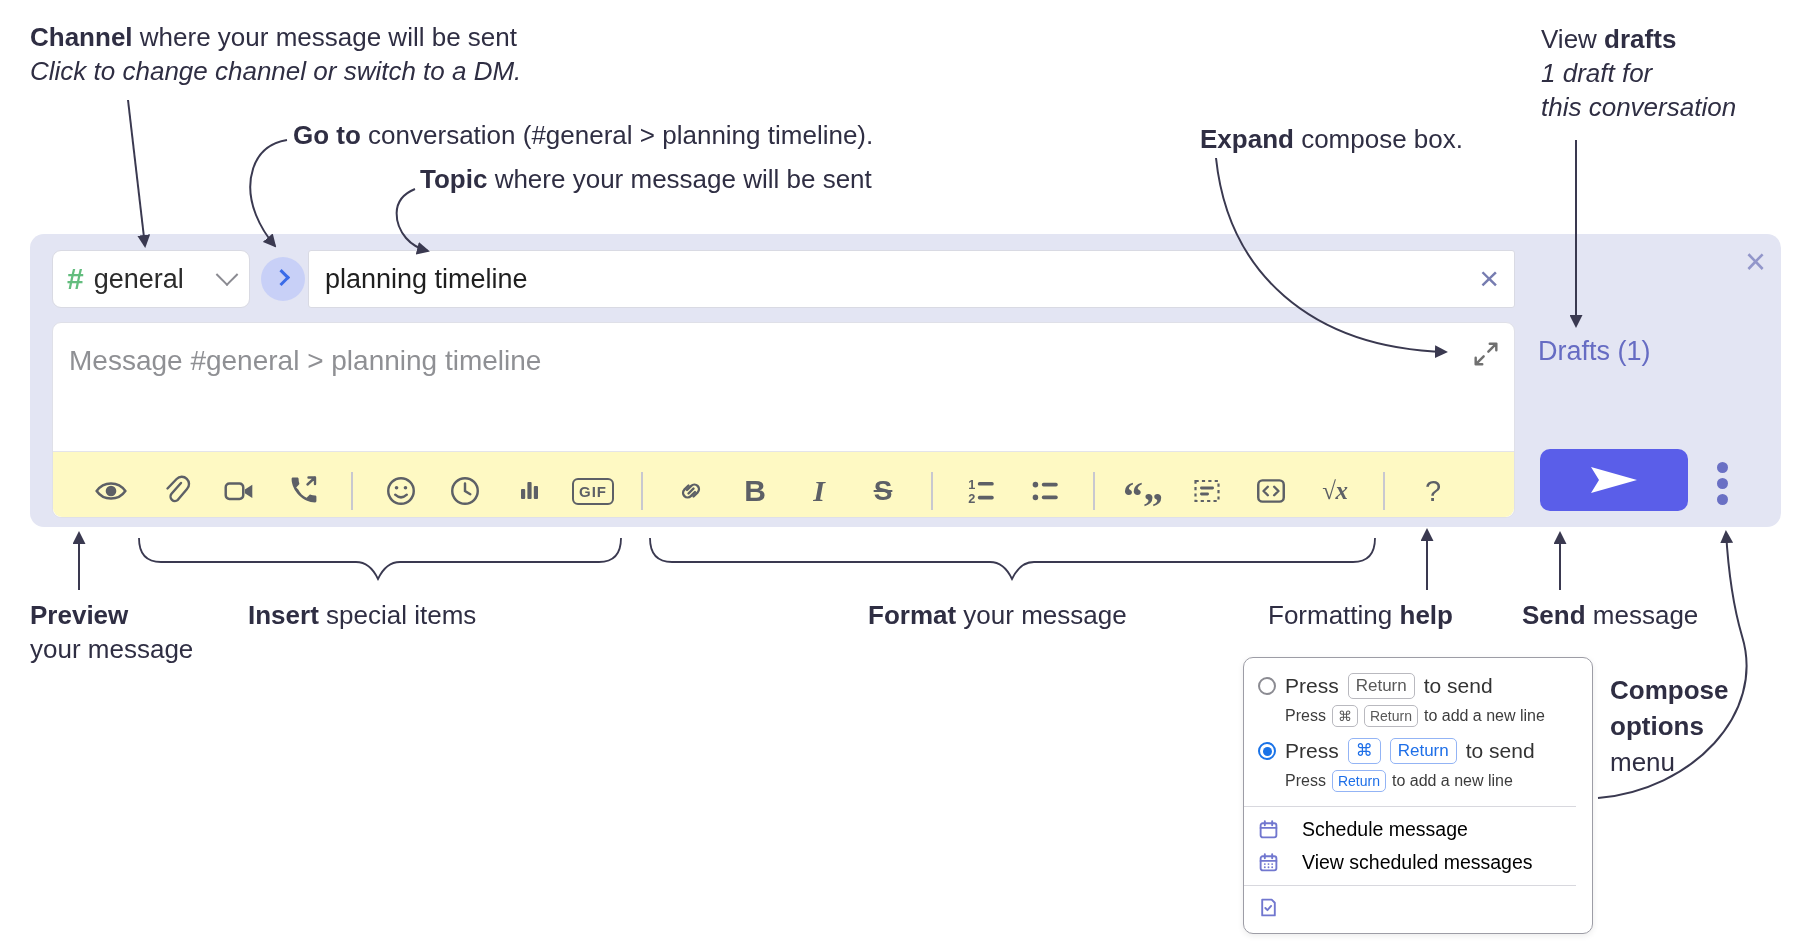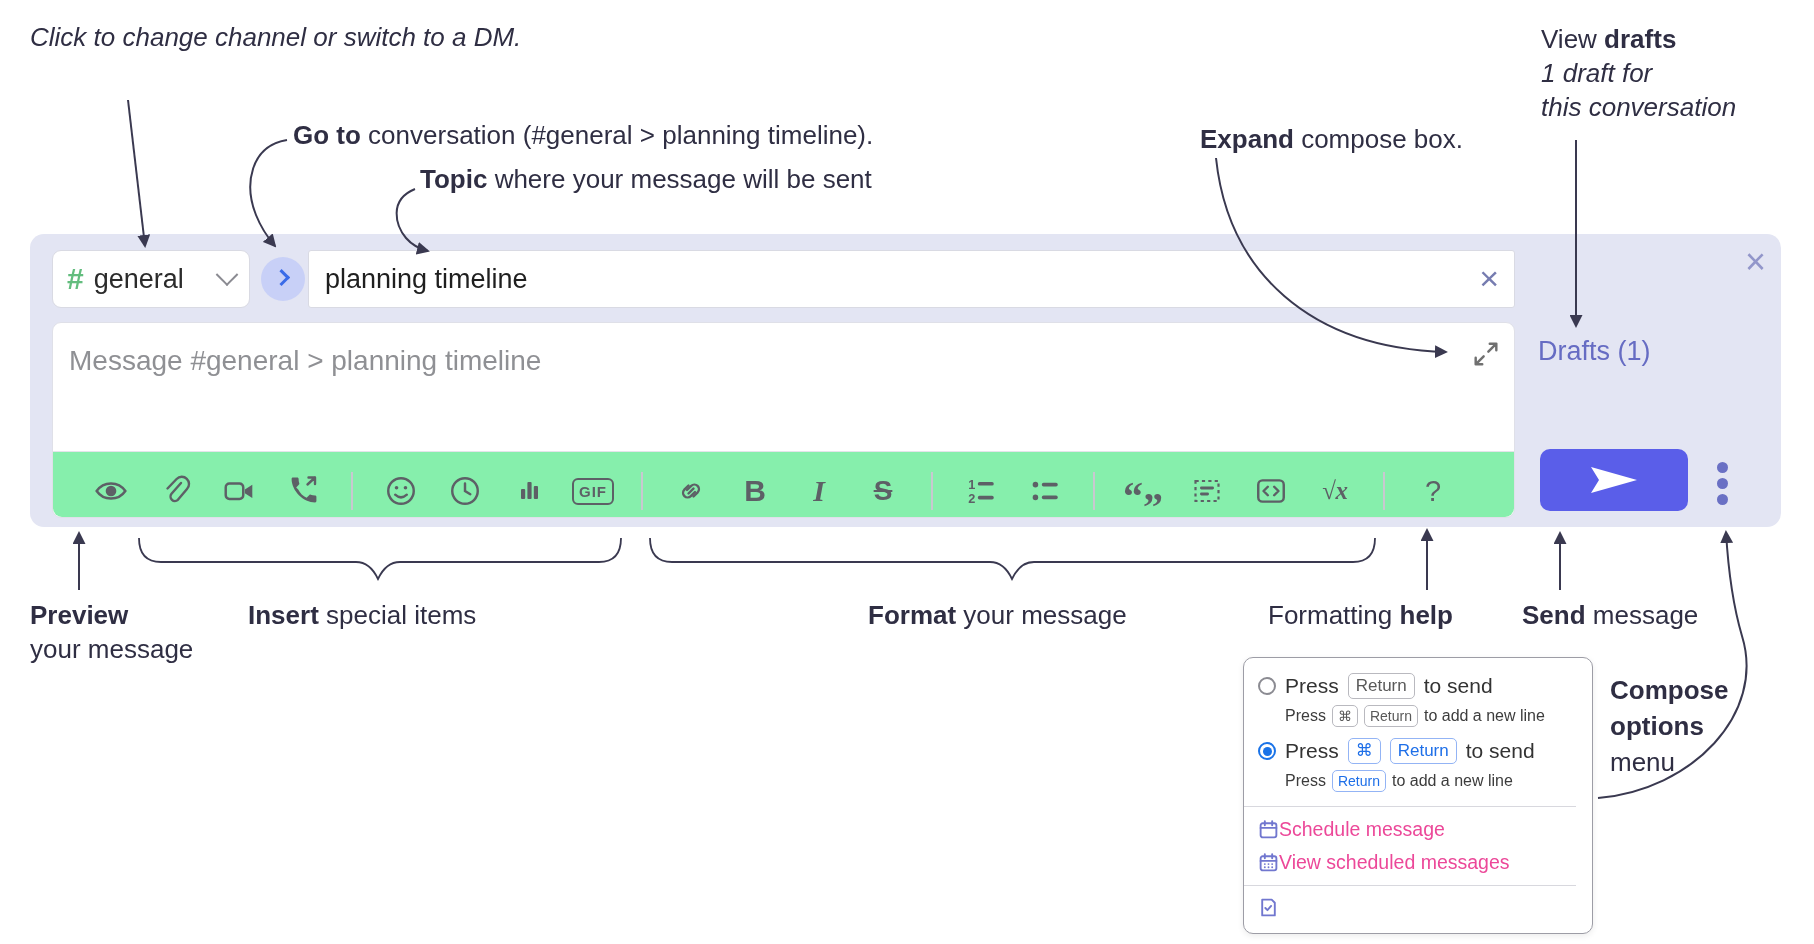--- a/index.html
+++ b/index.html
@@ -41,21 +41,21 @@
 
   .msg-container { left:22px; top:88px; width:1463px; height:196px; background:#fff;
     border:1px solid #dfe0e8; border-radius:9px; }
   .msg-input { position:absolute; left:0; top:0; width:100%; height:103px; border:none;
     resize:none; outline:none; background:transparent; font-family:"Liberation Sans",sans-serif;
     font-size:28px; color:#333; padding:22px 56px 0 16px; }
   .msg-input::placeholder { color:#8f9094; opacity:1; }
   .expand-btn { right:13px; top:16px; cursor:pointer; width:30px; height:30px; }
 
   .toolbar { position:absolute; left:0; bottom:0; width:100%; height:66px;
-    background:#86efac; border-top:1px solid #e4e4ea; border-radius:0 0 9px 9px;
+    background:#fef9c3; border-top:1px solid #e4e4ea; border-radius:0 0 9px 9px;
     display:flex; align-items:center; padding:13px 12px 0 36px; gap:20px; }
   .ticon { width:44px; height:44px; display:flex; align-items:center; justify-content:center;
     color:#5d6066; cursor:pointer; flex:0 0 auto; }
   .tdiv { width:2px; height:38px; background:#c8c8d0; margin:0 6px; flex:0 0 auto; }
   .txt-b { font-size:30px; font-weight:800; }
   .txt-i { font-size:30px; font-weight:700; font-style:italic; font-family:"Liberation Serif",serif; }
   .txt-s { font-size:28px; font-weight:700; text-decoration:line-through; }
   .txt-q { font-family:"Liberation Serif",serif; font-weight:700; font-size:40px; line-height:10px; }
   .txt-m { font-size:25px; font-style:italic; font-family:"Liberation Serif",serif; font-weight:600; }
   .txt-h { font-size:29px; }
@@ -79,30 +79,31 @@
   .opt-sub { display:flex; align-items:center; gap:6px; padding:3px 14px 8px 41px;
     font-size:16px; color:#3c3c3c; white-space:nowrap; }
   .radio { width:18px; height:18px; border-radius:50%; border:2px solid #8b8b92; flex:0 0 auto; }
   .radio.sel { border-color:#1a73e8; display:flex; align-items:center; justify-content:center; }
   .radio.sel::after { content:""; width:9px; height:9px; border-radius:50%; background:#1a73e8; }
   kbd { font-family:"Liberation Sans",sans-serif; border:1.4px solid #b9b9bf; border-radius:5px;
     padding:0 7px; color:#595959; background:#fff; font-size:17px; line-height:24px; }
   .opt-sub kbd { font-size:14px; line-height:20px; padding:0 5px; }
   kbd.blue { border-color:#93b4f5; color:#1e6fe8; }
   .pdiv { height:1px; background:#d8d8de; margin:6px 0; }
-  .menu-item { display:flex; align-items:center; gap:0; padding:5px 14px; font-size:19.5px;
-    color:#ec4899; cursor:pointer; white-space:nowrap; }
+  .menu-item { display:flex; align-items:center; gap:23px; padding:5px 14px; font-size:19.5px;
+    color:#000000; cursor:pointer; white-space:nowrap; }
   .menu-item svg { flex:0 0 auto; }
 
   svg.overlay { left:0; top:0; width:1814px; height:944px; pointer-events:none; z-index:40; }
 </style>
 </head>
 <body>
 
 <div class="abs ann" style="left:30px; top:20px;">
+  <div><b>Channel</b><span> where your message will be sent</span></div>
   <div class="ital">Click to change channel or switch to a DM.</div>
 </div>
 
 <div class="abs ann" style="left:293px; top:118px;">
   <b>Go to</b><span> conversation (#general &gt; planning timeline).</span>
 </div>
 
 <div class="abs ann" style="left:420px; top:162px;">
   <b>Topic</b><span> where your message will be sent</span>
 </div>

